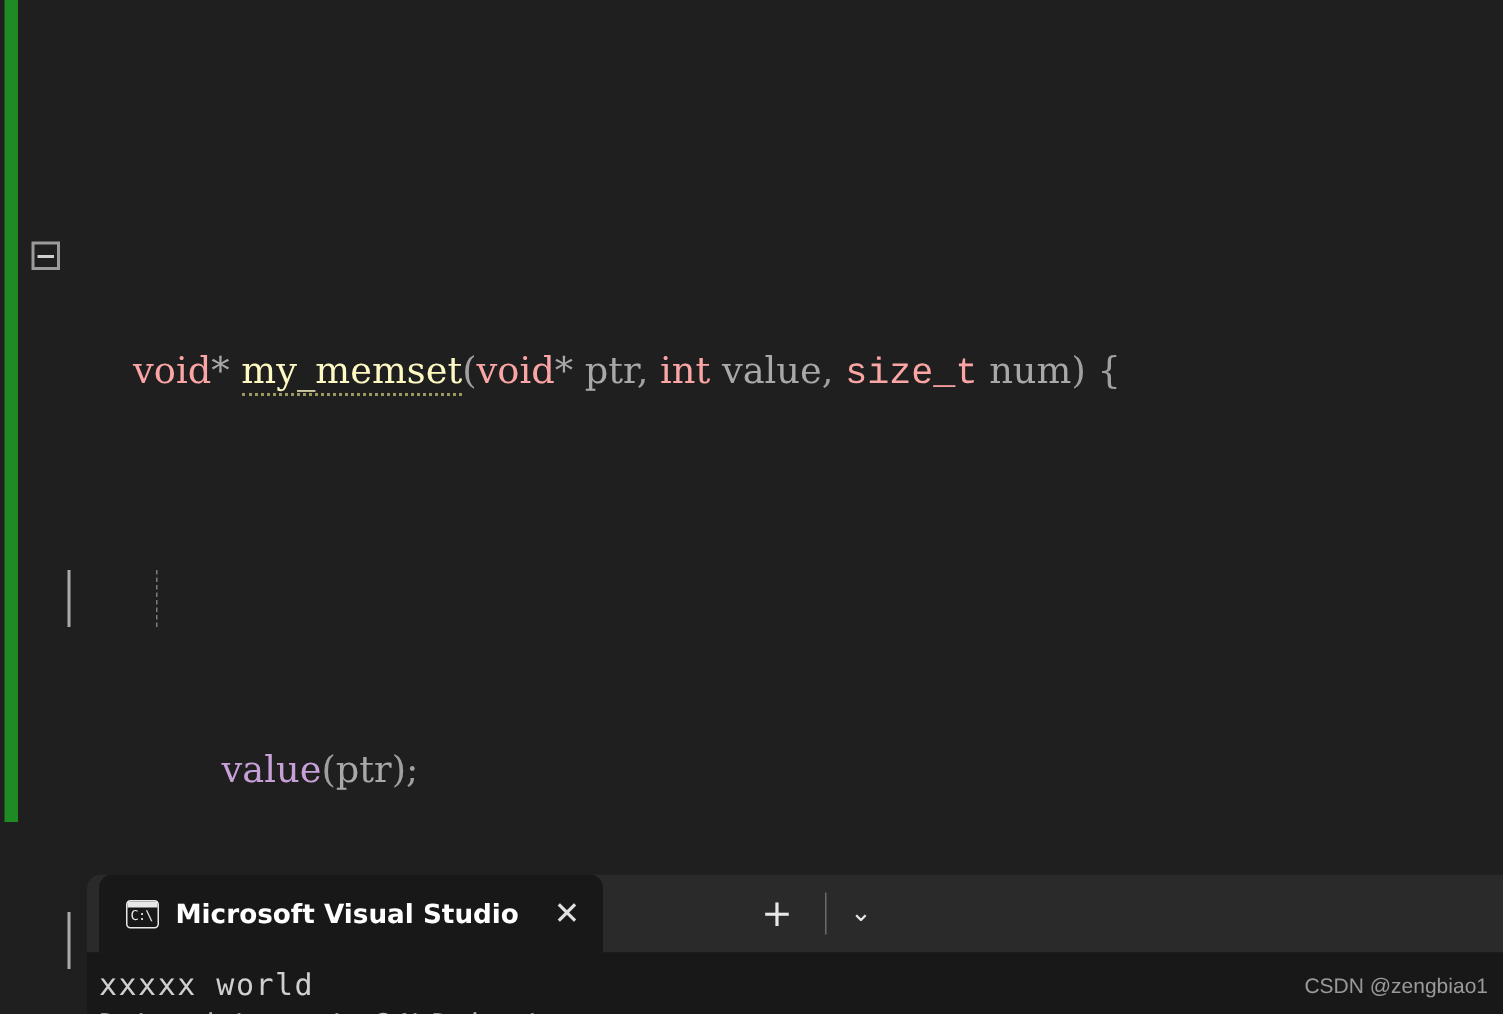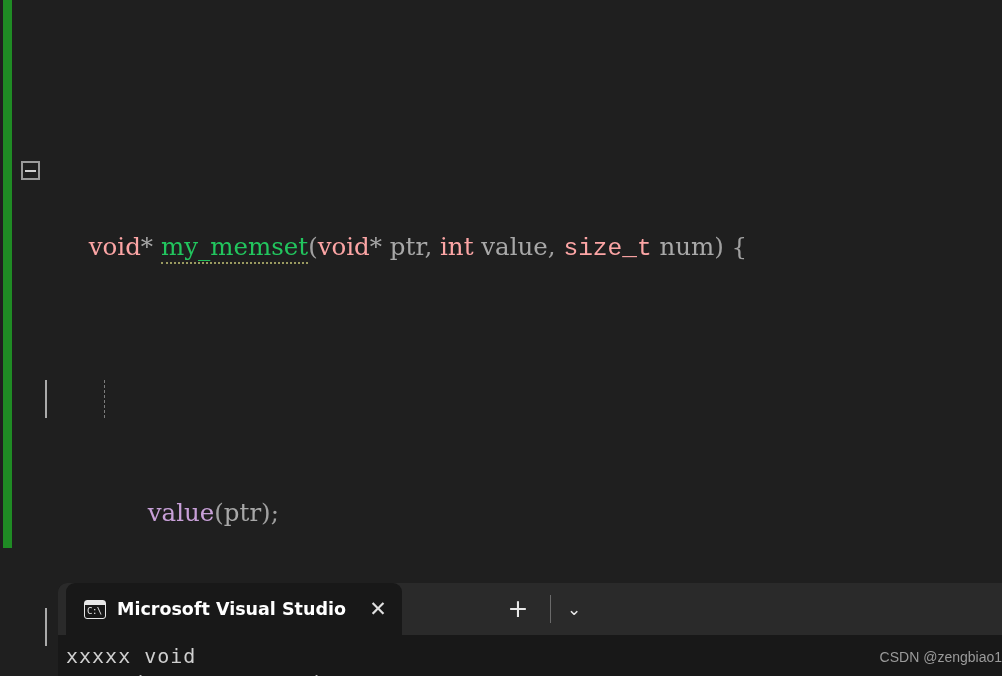--- a/index.html
+++ b/index.html
@@ -89,21 +89,21 @@
     position: absolute;
     left: 2px;
     top: 6.5px;
     width: 11px;
     height: 2px;
     background: #cfcfcf;
   }
 
   
   .kw      { color: #fca5a5; }            
-  .fn      { color: #22c55e; }            
+  .fn      { color: #fef9c3; }            
   .type    { color: #fca5a5; font-family: Liberation Mono, monospace; }            
   .macro   { color: #c8a0d8; }            
   .plain   { color: #a8a8a8; }            
   .punct   { color: #a0a0a0; }
 
   .squiggle {
     border-bottom: 2px dotted #9a9a60;
     padding-bottom: 1px;
   }
 
@@ -226,21 +226,21 @@
     line-height: 27px;
     color: #cfcfcf;
     letter-spacing: 1px;
     white-space: pre;
   }
   .term-line.dim { color: #b8b8b8; }
 
   
   #watermark {
     position: absolute;
-    right: 0;
+    right: 10px;
     bottom: 11px;
     color: #9a9a9a;
     font-size: 14px;
     font-family: "Liberation Sans", sans-serif;
     white-space: nowrap;
   }
 </style>
 </head>
 <body>
 
@@ -320,18 +320,18 @@
       <span class="term-title">Microsoft Visual Studio 调试控</span>
       <span class="tab-close">✕</span>
     </div>
 
     <div class="term-new">+</div>
     <div class="term-div"></div>
     <div class="term-chev">⌄</div>
   </div>
 
   <div class="term-body">
-    <div class="term-line">xxxxx void</div>
+    <div class="term-line">xxxxx world</div>
     <div class="term-line dim">D:\code\test\x64\Debug\test.exe</div>
   </div>
 </div>
 
 <div id="watermark">CSDN @zengbiao1</div>
 
 </body></html>

